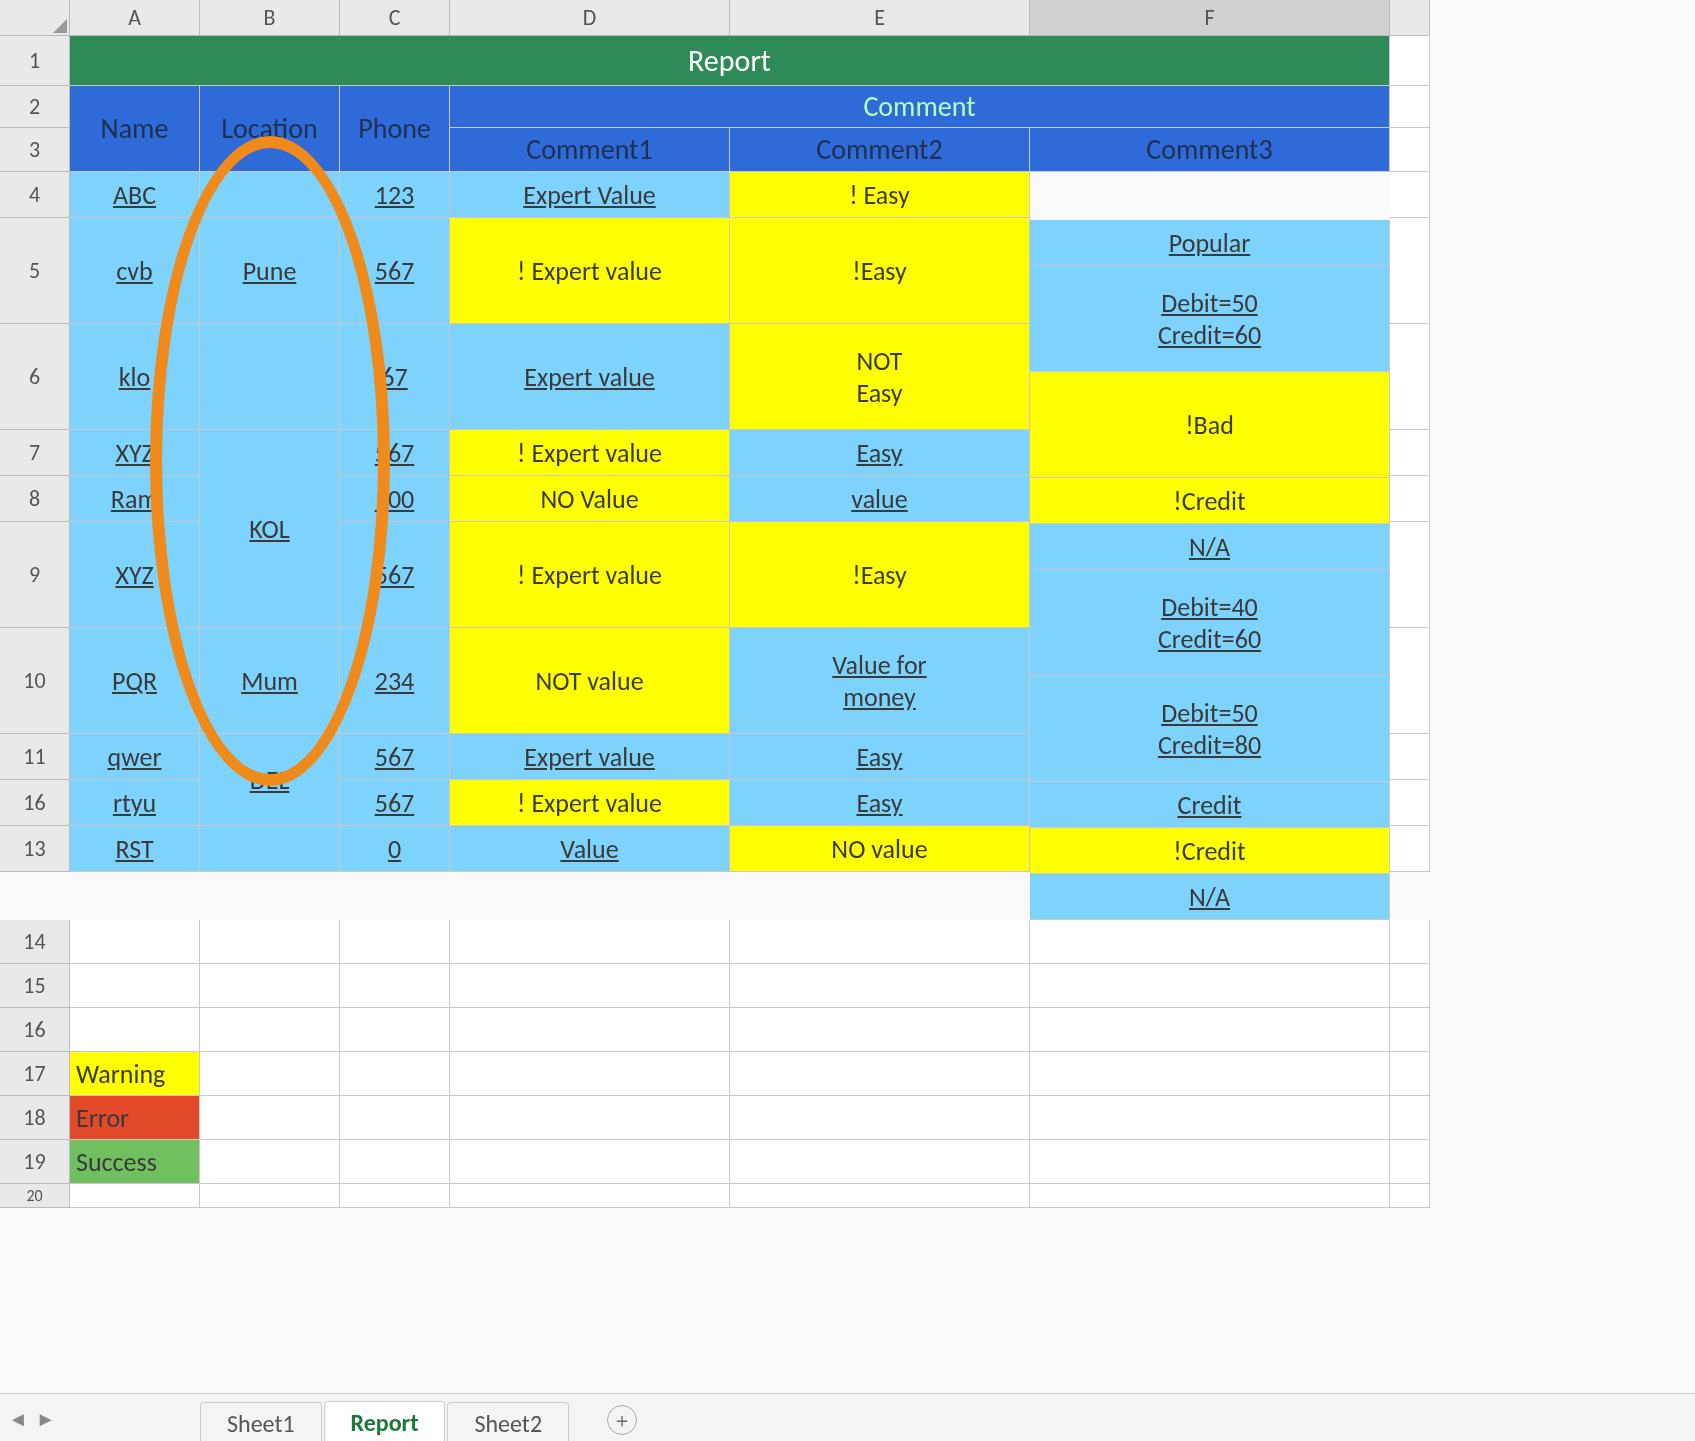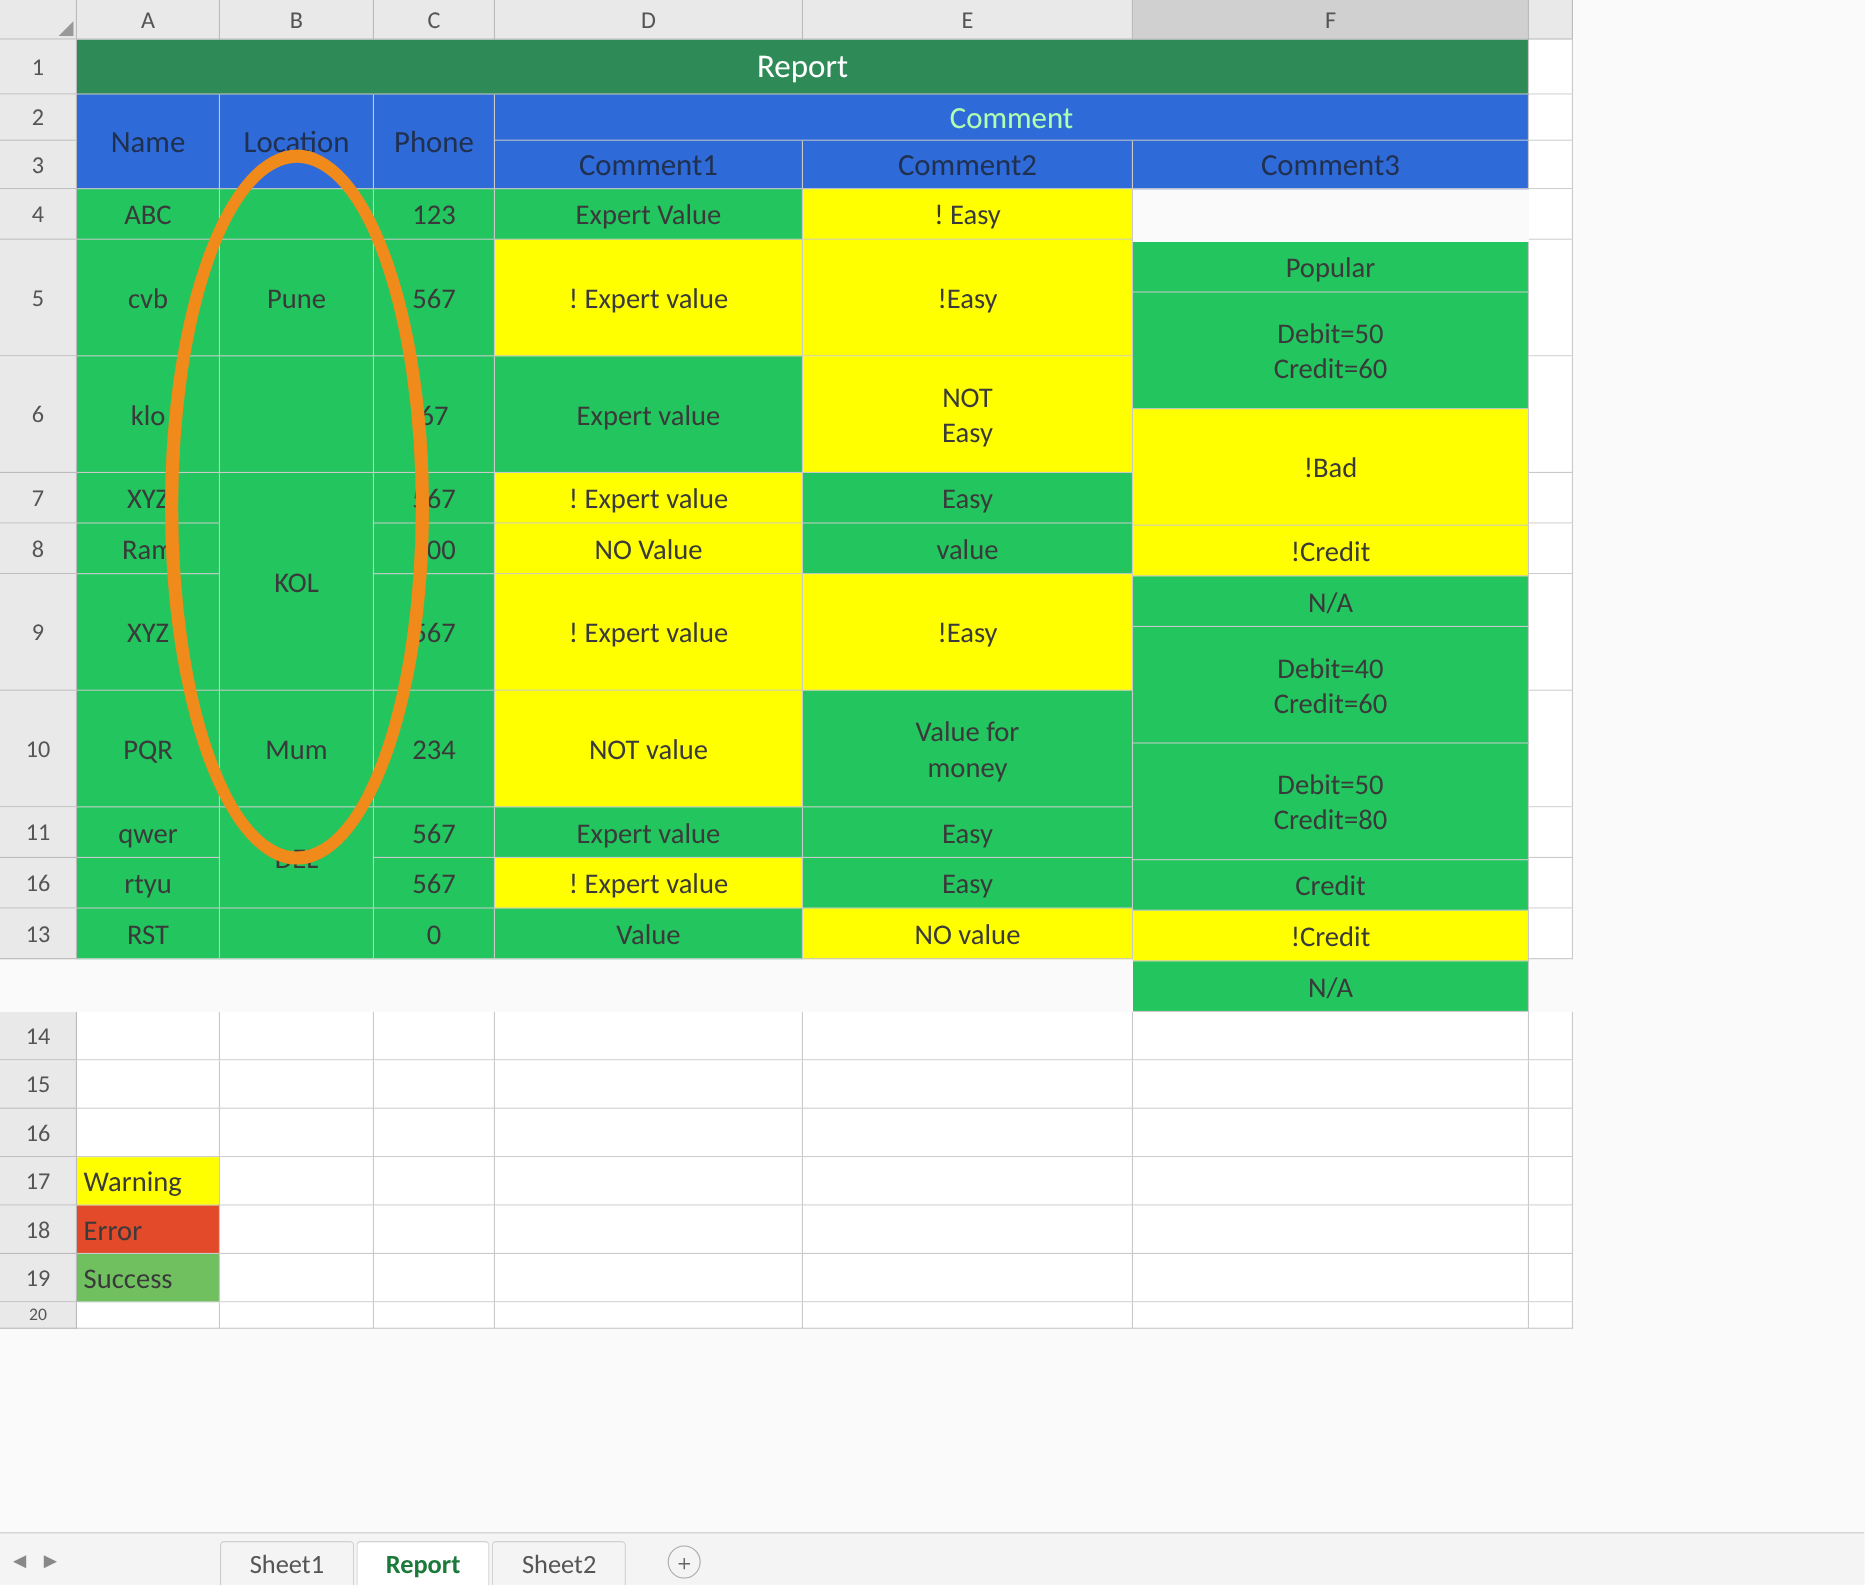--- a/index.html
+++ b/index.html
@@ -72,21 +72,21 @@
     color:#3a3a3a;
     font-size:26px;
     overflow:hidden;
     white-space:pre-line;
     flex-shrink:0;
   }
   .cell.left { justify-content:flex-start; text-align:center; }
   .cell.yellow { background:#ffff00; }
   .cell.red    { background:#e24a2a; }
   .cell.green  { background:#70c060; }
-  .cell.grey   { background:#22c55e; }
+  .cell.grey   { background:#7dd3fc;text-decoration:underline; }
   .cell.hdr-green { background:#2e8b57; color:#fff; font-size:30px; }
   .cell.hdr-blue  { background:#2f6bd8; color:#b0c8ef; font-size:28px; }
   .cell.hdr-blue.strong { color:#203050; }
 
   
   .cA { width:130px; }
   .cB { width:140px; }
   .cC { width:110px; }
   .cD { width:280px; }
   .cE { width:300px; }
@@ -370,21 +370,21 @@
         </div>
       </div>
     <div class="annot"></div>
   </div>
 
   <div class="tabbar">
     <div class="nav">
       <span>◄</span>
       <span>►</span>
     </div>
-    <div id="tabs-holder" style="display:flex; align-items:flex-start; margin-left:140px;">
+    <div id="tabs-holder" style="display:flex; align-items:center; margin-left:140px;">
         <div class="tab">Sheet1</div>
         <div class="tab active">Report</div>
         <div class="tab">Sheet2</div>
       </div>
     <div class="addsheet">
       <span>＋</span>
     </div>
   </div>
 
 </div>

